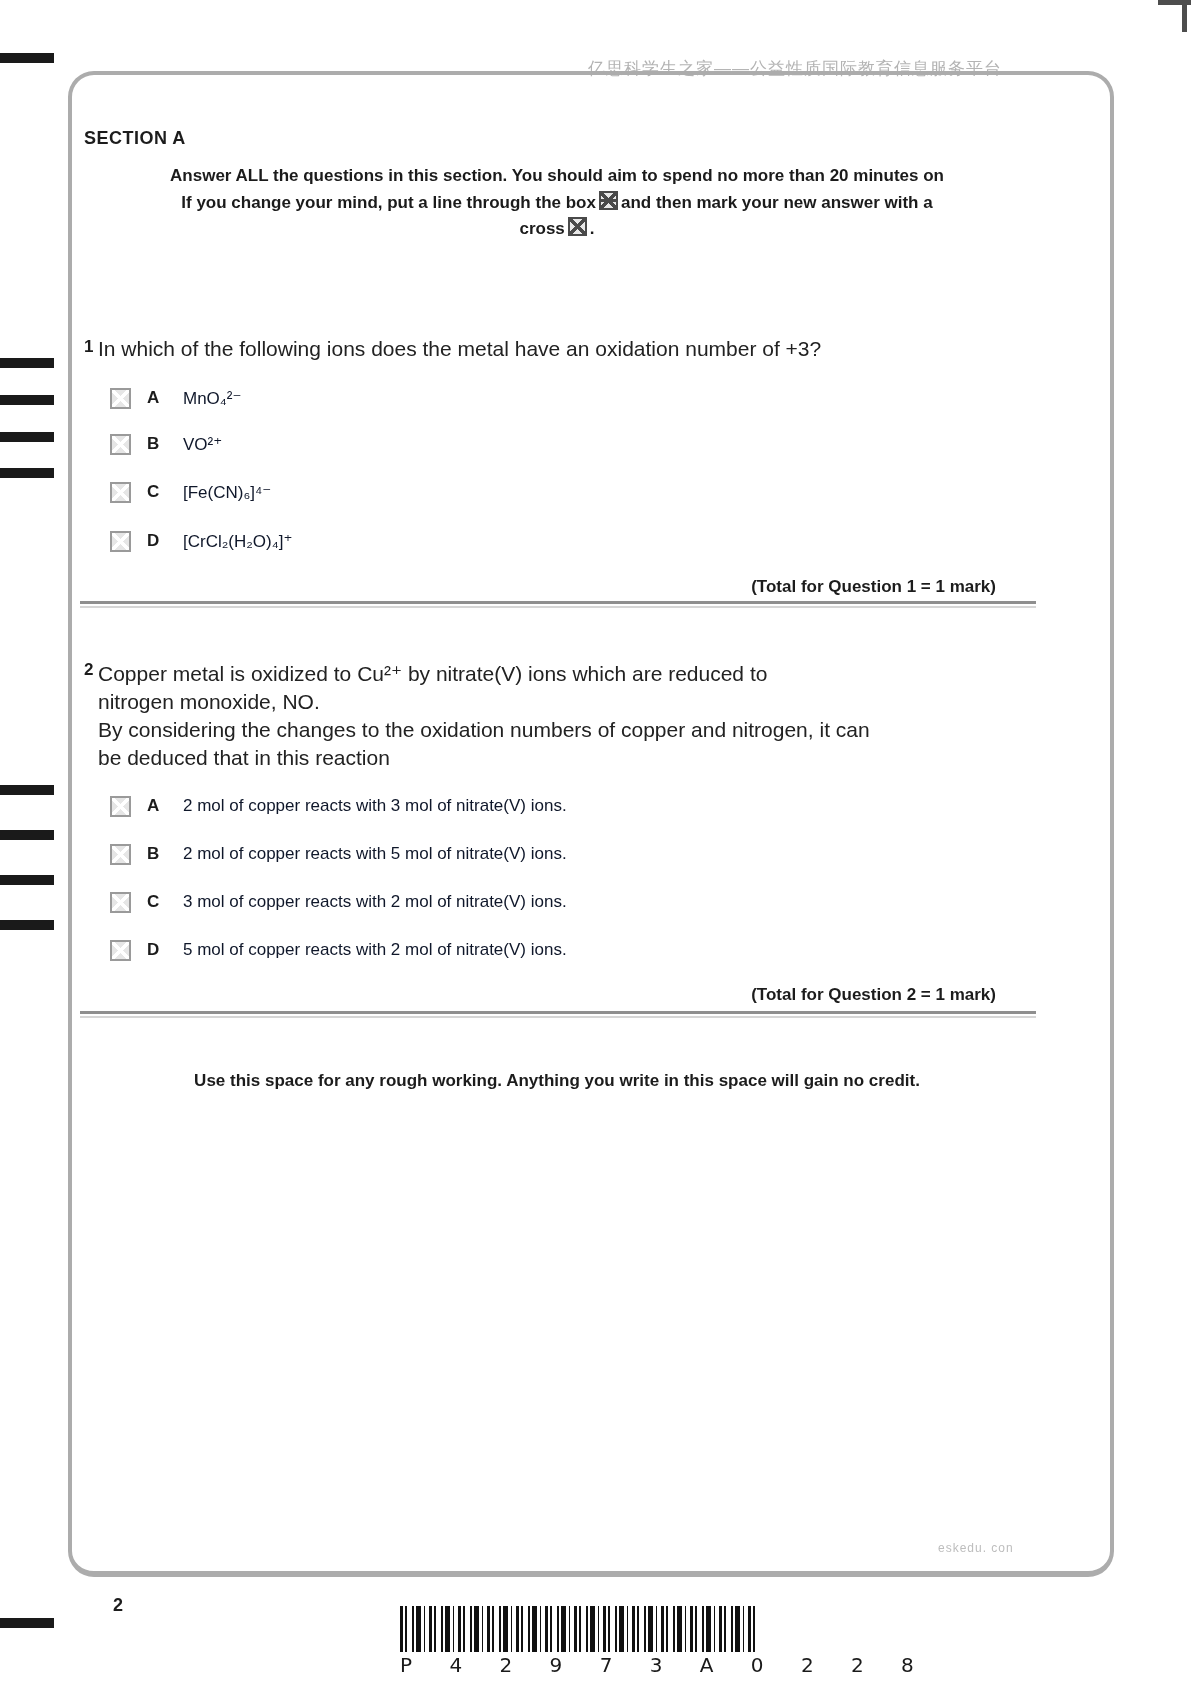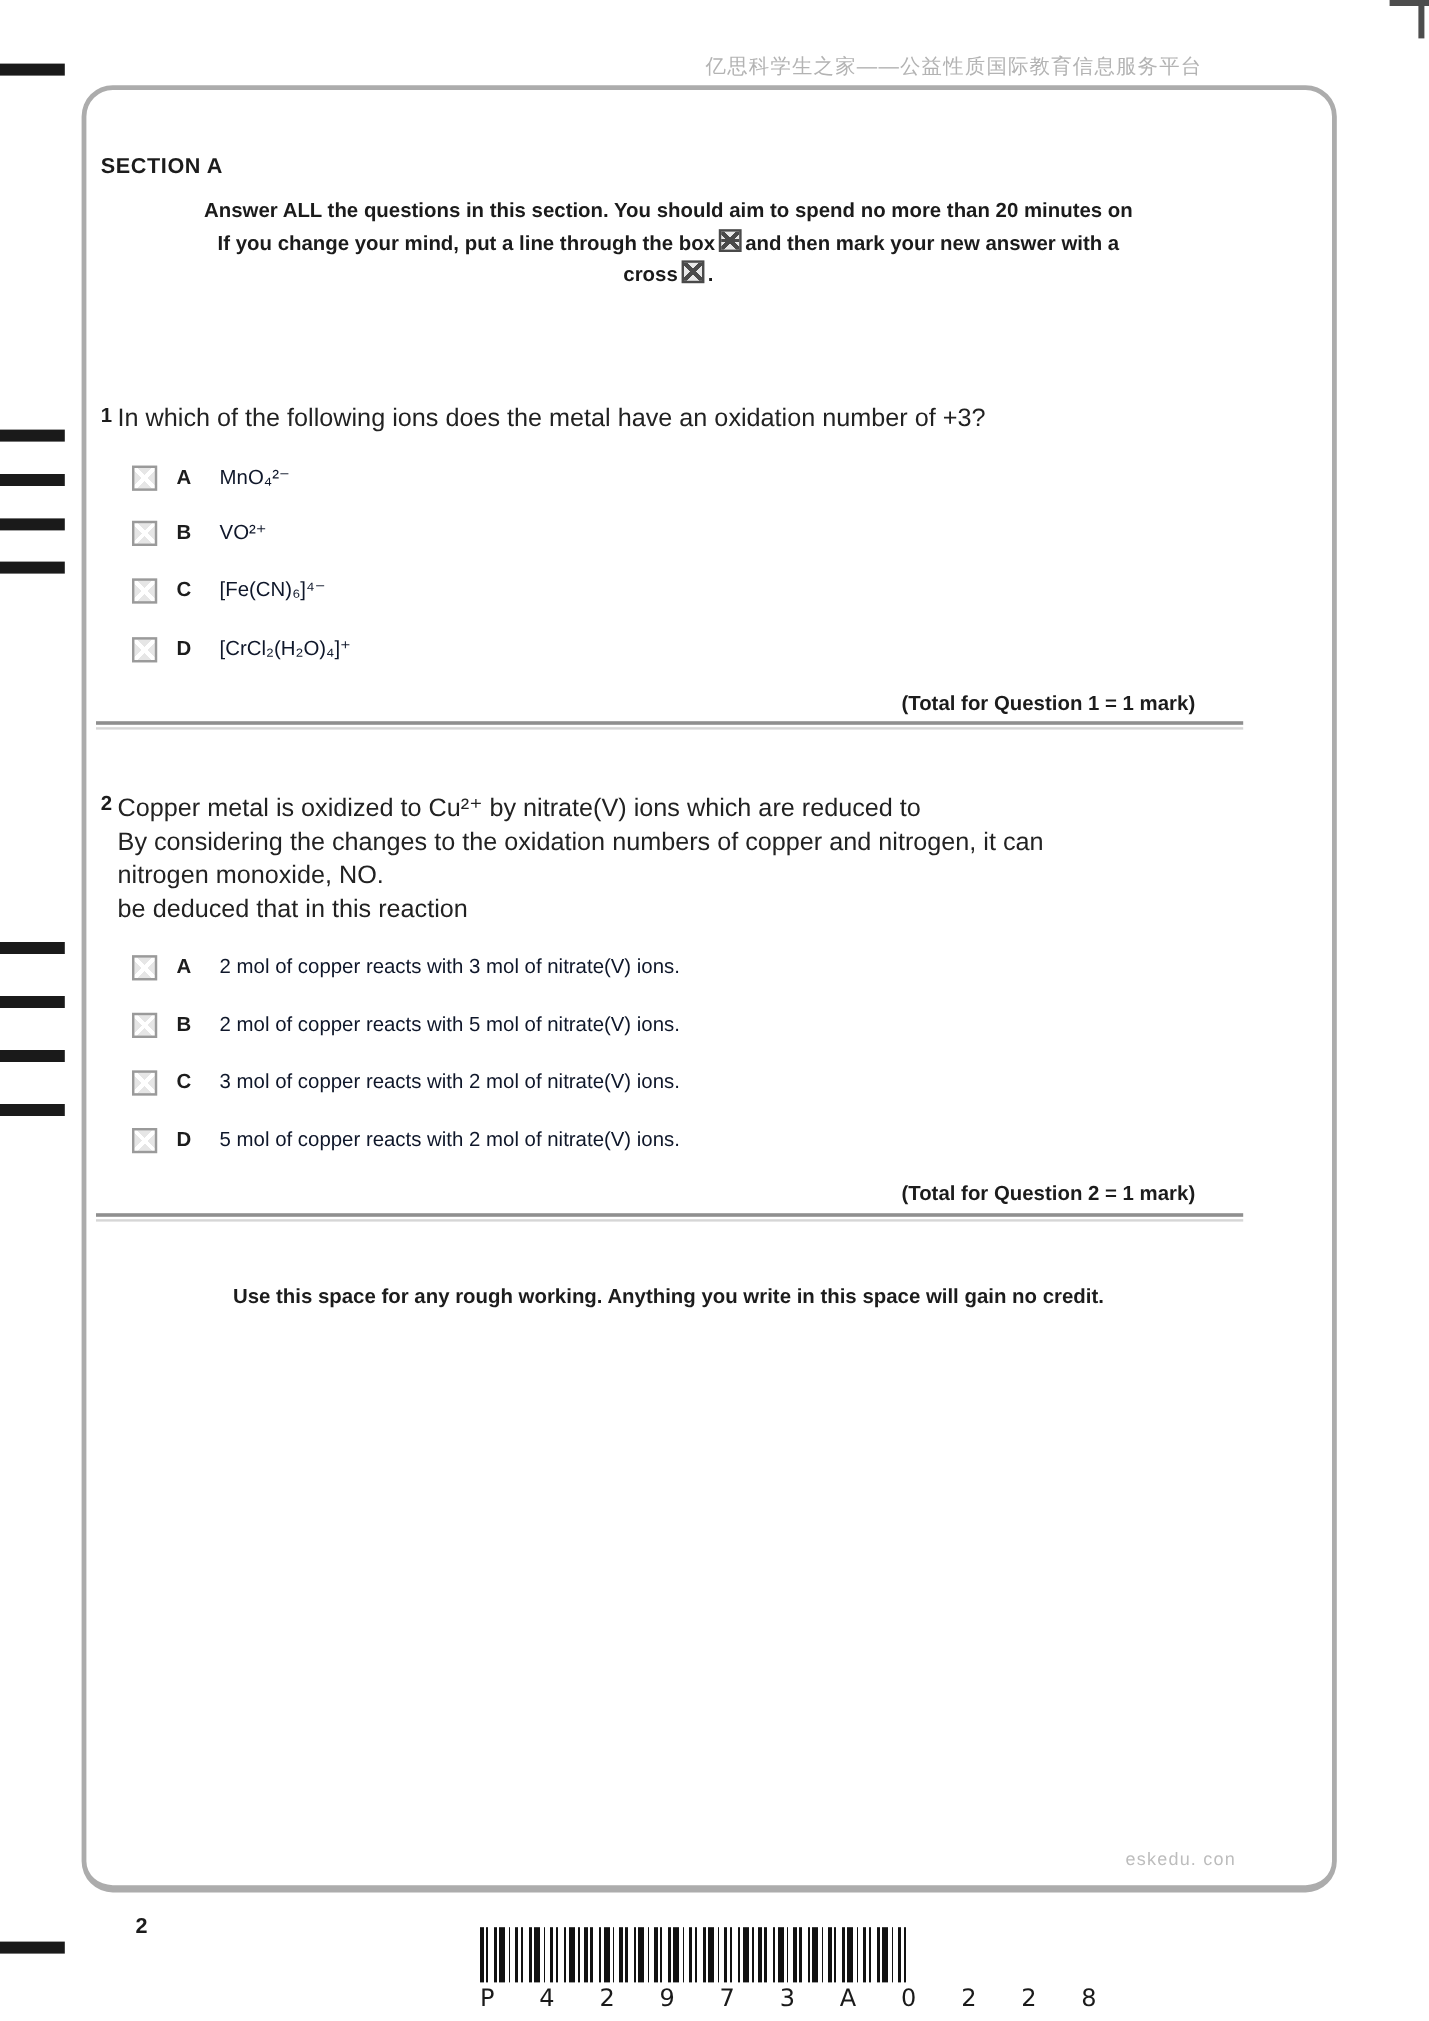--- a/index.html
+++ b/index.html
@@ -9,25 +9,25 @@
     overflow:hidden;
   }
 
   
   .edge-bar{position:absolute;left:0;width:54px;height:10px;background:#1a1a1a;}
   
   .corner-h{position:absolute;left:1158px;top:0;width:33px;height:5px;background:#4d4d4d;}
   .corner-v{position:absolute;left:1182px;top:0;width:5px;height:32px;background:#4d4d4d;}
 
   .top-watermark{
-    position:absolute;left:560px;top:44px;width:470px;text-align:center;
+    position:absolute;left:560px;top:57px;width:470px;text-align:center;
     font-size:17px;color:#b3b3b3;letter-spacing:1px;white-space:nowrap;
   }
   .bottom-watermark{
-    position:absolute;left:938px;top:1541px;font-size:15px;color:#bdbdbd;letter-spacing:1px;
+    position:absolute;left:938px;top:1541px;font-size:12px;color:#bdbdbd;letter-spacing:1px;
   }
 
   .page-box{
     position:absolute;left:68px;top:71px;width:1046px;height:1506px;
     border:4px solid #acacac;border-bottom-width:6px;border-radius:26px;
     box-sizing:border-box;background:transparent;
   }
 
   .section-title{
     position:absolute;left:84px;top:128px;width:946px;
@@ -146,22 +146,22 @@
   <span class="opt-letter">D</span>
   <span class="opt-text">[CrCl₂(H₂O)₄]⁺</span>
 </div>
 
 <div class="total-line" style="top:577px">(Total for Question 1 = 1 mark)</div>
 <div class="rule" style="top:601px"></div>
 
 <div class="q-number" style="top:660px">2</div>
 <div class="q-text" style="top:660px;width:900px">
   <div class="lines">Copper metal is oxidized to Cu²⁺ by nitrate(V) ions which are reduced to</div>
+  <div class="lines">nitrogen monoxide, NO.</div>
   <div class="lines">By considering the changes to the oxidation numbers of copper and nitrogen, it can</div>
-  <div class="lines">nitrogen monoxide, NO.</div>
   <div class="lines">be deduced that in this reaction</div>
 </div>
 
 <div class="opt-row" style="top:795px">
   <span class="cb"></span>
   <span class="opt-letter">A</span>
   <span class="opt-text">2 mol of copper reacts with 3 mol of nitrate(V) ions.</span>
 </div>
 <div class="opt-row" style="top:843px">
   <span class="cb"></span>

